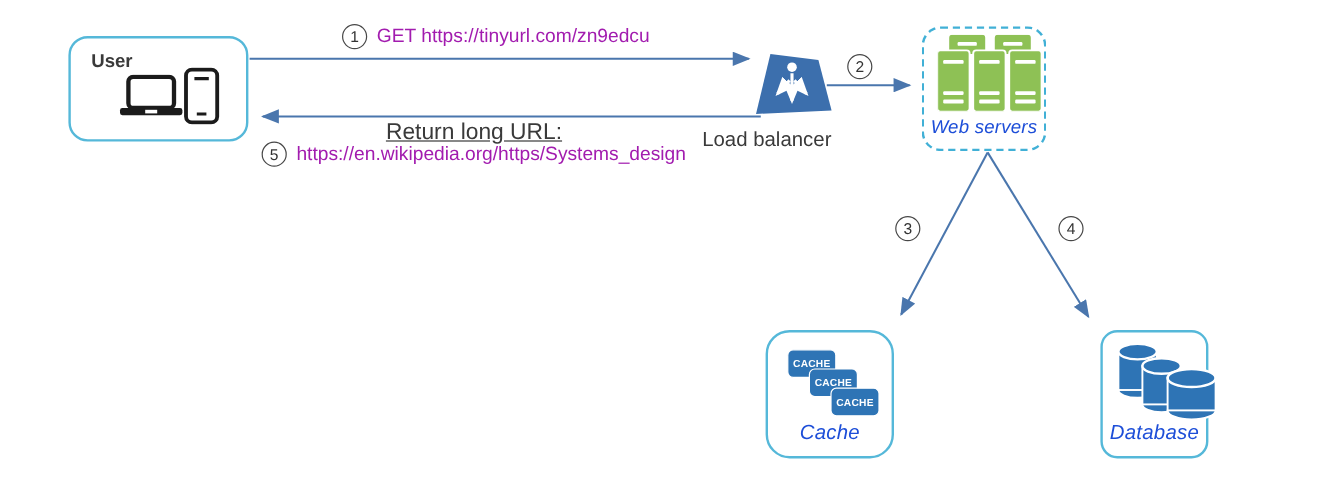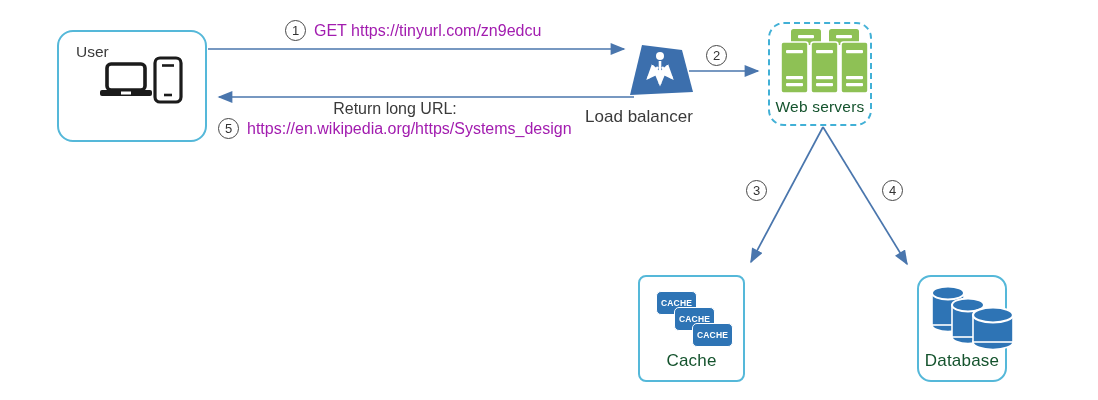--- a/index.html
+++ b/index.html
@@ -11,38 +11,38 @@
   svg{display:block;}
 
   
   .node-box{
     position:absolute;border:2.5px solid #55b8d9;border-radius:16px;background:#fff;
     box-sizing:border-box;
   }
   .node-box.dashed{border-style:dashed;border-color:#41b0d6;}
   .node-label{
     position:absolute;left:0;right:0;text-align:center;
-    font-size:15.5px;color:#14532d;letter-spacing:.2px;
+    font-size:15.5px;color:#1d4ed8;letter-spacing:.2px;font-style:italic;
   }
   .node-label.big{font-size:17px;}
 
   
   .user-label{position:absolute;left:17px;top:11px;font-size:15.5px;color:#3a3a3a;}
 
   
   .numcircle{
     position:absolute;width:21px;height:21px;border:1.6px solid #474747;border-radius:50%;
     background:#fff;box-sizing:border-box;display:flex;align-items:center;justify-content:center;
     font-size:13px;color:#333;line-height:1;
   }
   
   .step-row{position:absolute;display:flex;align-items:center;gap:8px;}
   .step-row .numcircle{position:static;flex:0 0 auto;}
   .step-text{font-size:16px;color:#a21caf;white-space:nowrap;}
-  .step-title{position:absolute;font-size:16px;color:#3a3a3a;text-align:center;white-space:nowrap;}
+  .step-title{position:absolute;font-size:19px;color:#3a3a3a;text-align:center;white-space:nowrap;text-decoration:underline;}
 
   
   .cache-chip{
     position:absolute;width:41px;height:24px;background:#2e74b5;border:1.5px solid #fff;
     border-radius:5px;box-sizing:border-box;display:flex;align-items:center;justify-content:center;
     color:#fff;font-size:8.5px;font-weight:bold;letter-spacing:.2px;
   }
   .lb-label{position:absolute;left:564px;top:107px;width:150px;text-align:center;font-size:17px;}
 </style>
 </head>
@@ -56,21 +56,21 @@
         <path d="M0,0 L10,4 L0,8 Z" fill="#4a76ad"></path>
       </marker>
     </defs>
     <path d="M 208 49 H 624" stroke="#4a76ad" stroke-width="1.7" fill="none" marker-end="url(#ah)"></path>
     <path d="M 689 71 H 758" stroke="#4a76ad" stroke-width="1.7" fill="none" marker-end="url(#ah)"></path>
     <path d="M 634 97 H 219" stroke="#4a76ad" stroke-width="1.7" fill="none" marker-end="url(#ah)"></path>
     <path d="M 823 127 L 751 262" stroke="#4a76ad" stroke-width="1.7" fill="none" marker-end="url(#ah)"></path>
     <path d="M 823 127 L 907 264" stroke="#4a76ad" stroke-width="1.7" fill="none" marker-end="url(#ah)"></path>
   </svg>
 
-  <div class="node-box" style="left:57px;top:30px;width:150px;height:112px;">
+  <div class="node-box" style="left:57px;top:30px;width:150px;height:88px;font-weight:bold;">
     <div class="user-label">User</div>
 
     <svg class="abs" style="left:40px;top:30px;" width="54" height="36" viewBox="0 0 54 36">
       <rect x="8" y="2" width="38" height="26" rx="4" fill="none" stroke="#1b1b1b" stroke-width="3.6"></rect>
       <rect x="1" y="28" width="52" height="6" rx="2" fill="#1b1b1b"></rect>
       <rect x="22" y="29.5" width="10" height="3" fill="#ffffff"></rect>
     </svg>
 
     <svg class="abs" style="left:93px;top:24px;" width="32" height="48" viewBox="0 0 32 48">
       <rect x="3" y="2" width="26" height="44" rx="5" fill="none" stroke="#1b1b1b" stroke-width="3.2"></rect>
@@ -114,21 +114,21 @@
         <rect x="35" y="47" width="17" height="3.2" rx="1"></rect>
         <rect x="35" y="54" width="17" height="3.2" rx="1"></rect>
         <rect x="65" y="21" width="17" height="3.2" rx="1"></rect>
         <rect x="65" y="47" width="17" height="3.2" rx="1"></rect>
         <rect x="65" y="54" width="17" height="3.2" rx="1"></rect>
       </g>
     </svg>
     <div class="node-label" style="top:74px;">Web servers</div>
   </div>
 
-  <div class="node-box" style="left:638px;top:275px;width:107px;height:107px;border-radius:8px;">
+  <div class="node-box" style="left:638px;top:275px;width:107px;height:107px;border-radius:20px;">
     <div>
       <div class="cache-chip" style="left:16px;top:14px;">
         <span>CACHE</span>
       </div>
       <div class="cache-chip" style="left:34px;top:30px;">
         <span>CACHE</span>
       </div>
       <div class="cache-chip" style="left:52px;top:46px;">
         <span>CACHE</span>
       </div>

